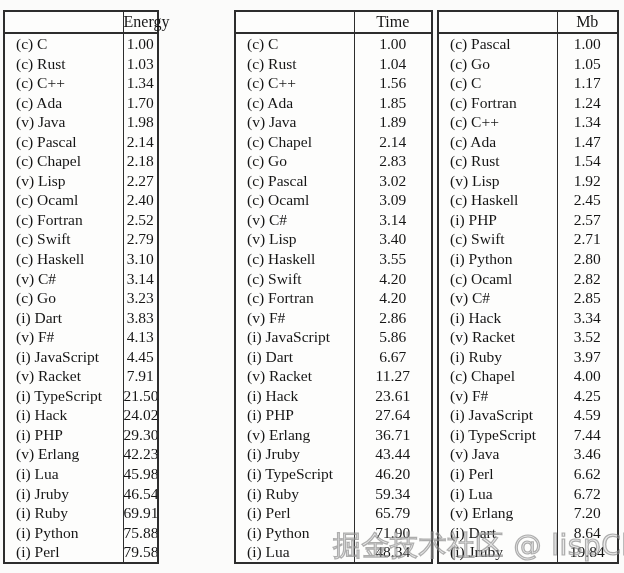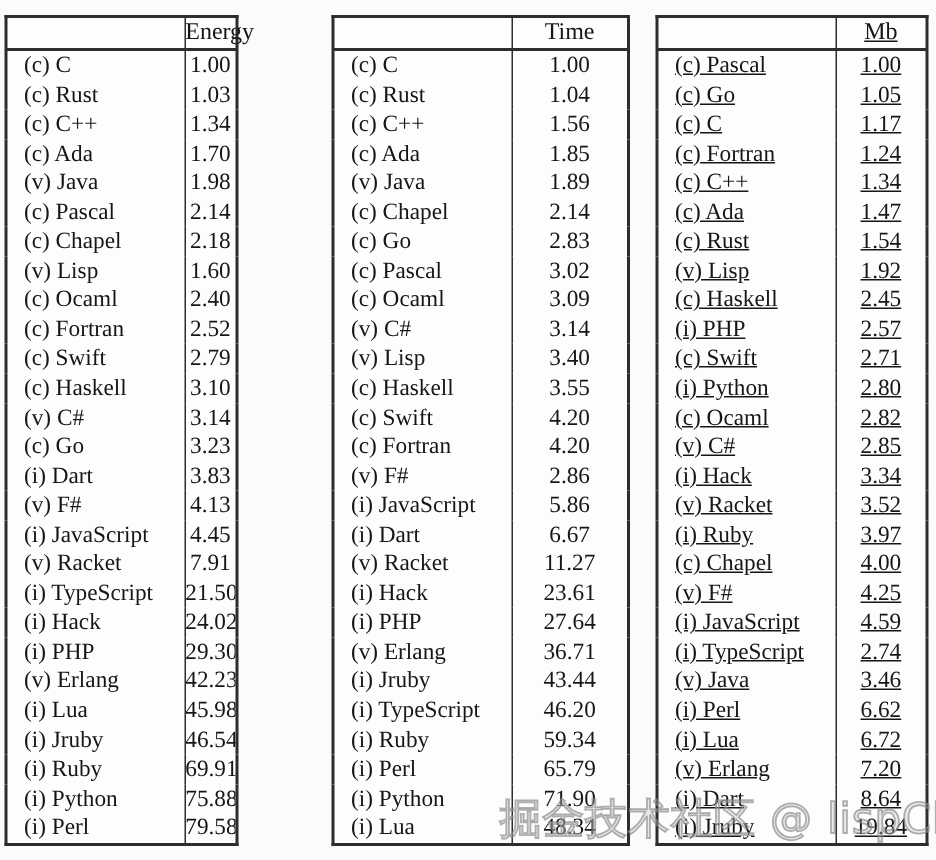--- a/index.html
+++ b/index.html
@@ -16,22 +16,22 @@
   table.bench {
     position: absolute;
     top: 10px;
     border-collapse: collapse;
     table-layout: fixed;
     background: #fdfdfc;
     border: 2px solid #2d2d2d;
     color: #161616;
   }
   table.bench.t0 { left: 3px;   width: 156px; }
-  table.bench.t1 { left: 221px; width: 199px; }
-  table.bench.t2 { left: 437px; width: 182px; text-decoration: underline; }
+  table.bench.t1 { left: 234px; width: 199px; }
+  table.bench.t2 { left: 437px; width: 182px; }
   col.col-lang { width: 119px; }
   table.bench th {
     height: 20px;
     font-weight: normal;
     font-size: 16px;
     border-bottom: 2px solid #2d2d2d;
     padding: 0;
     vertical-align: middle;
   }
   table.bench th.val-h,
@@ -106,21 +106,21 @@
           <tr>
             <td class="lang">(c) Pascal</td>
             <td class="val">2.14</td>
           </tr>
           <tr>
             <td class="lang">(c) Chapel</td>
             <td class="val">2.18</td>
           </tr>
           <tr>
             <td class="lang">(v) Lisp</td>
-            <td class="val">1.60</td>
+            <td class="val">2.27</td>
           </tr>
           <tr>
             <td class="lang">(c) Ocaml</td>
             <td class="val">2.40</td>
           </tr>
           <tr>
             <td class="lang">(c) Fortran</td>
             <td class="val">2.52</td>
           </tr>
           <tr>
@@ -404,21 +404,21 @@
           <tr>
             <td class="lang">(v) F#</td>
             <td class="val">4.25</td>
           </tr>
           <tr>
             <td class="lang">(i) JavaScript</td>
             <td class="val">4.59</td>
           </tr>
           <tr>
             <td class="lang">(i) TypeScript</td>
-            <td class="val">2.74</td>
+            <td class="val">7.44</td>
           </tr>
           <tr>
             <td class="lang">(v) Java</td>
             <td class="val">3.46</td>
           </tr>
           <tr>
             <td class="lang">(i) Perl</td>
             <td class="val">6.62</td>
           </tr>
           <tr>

